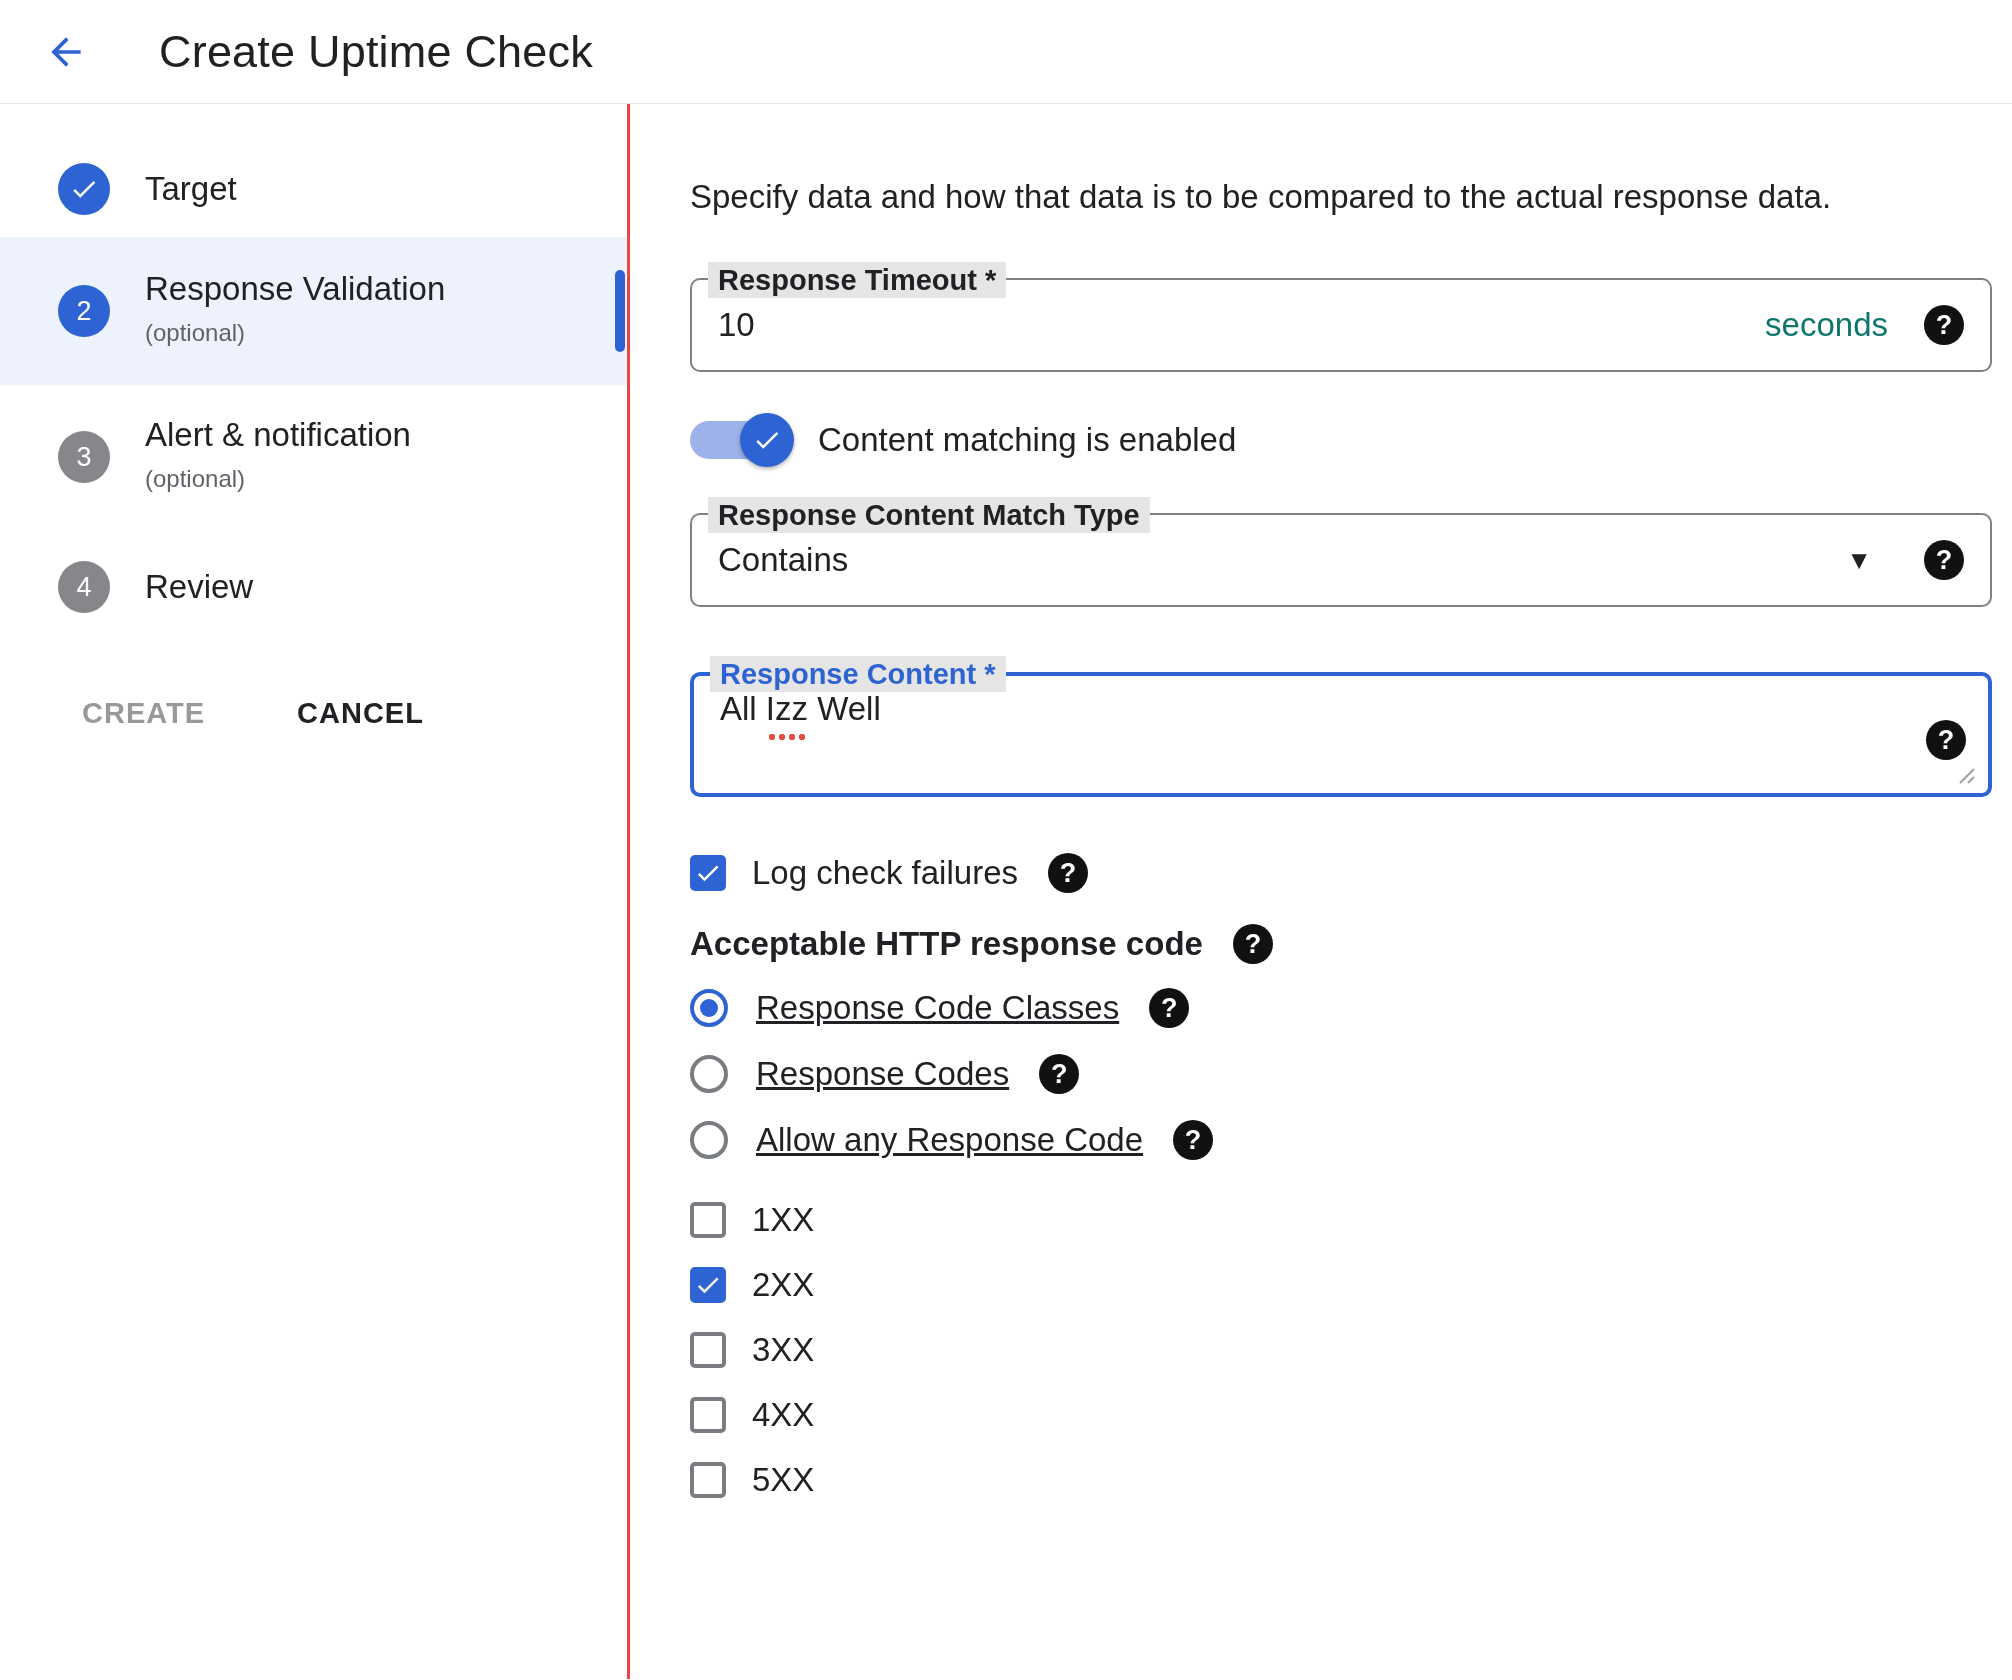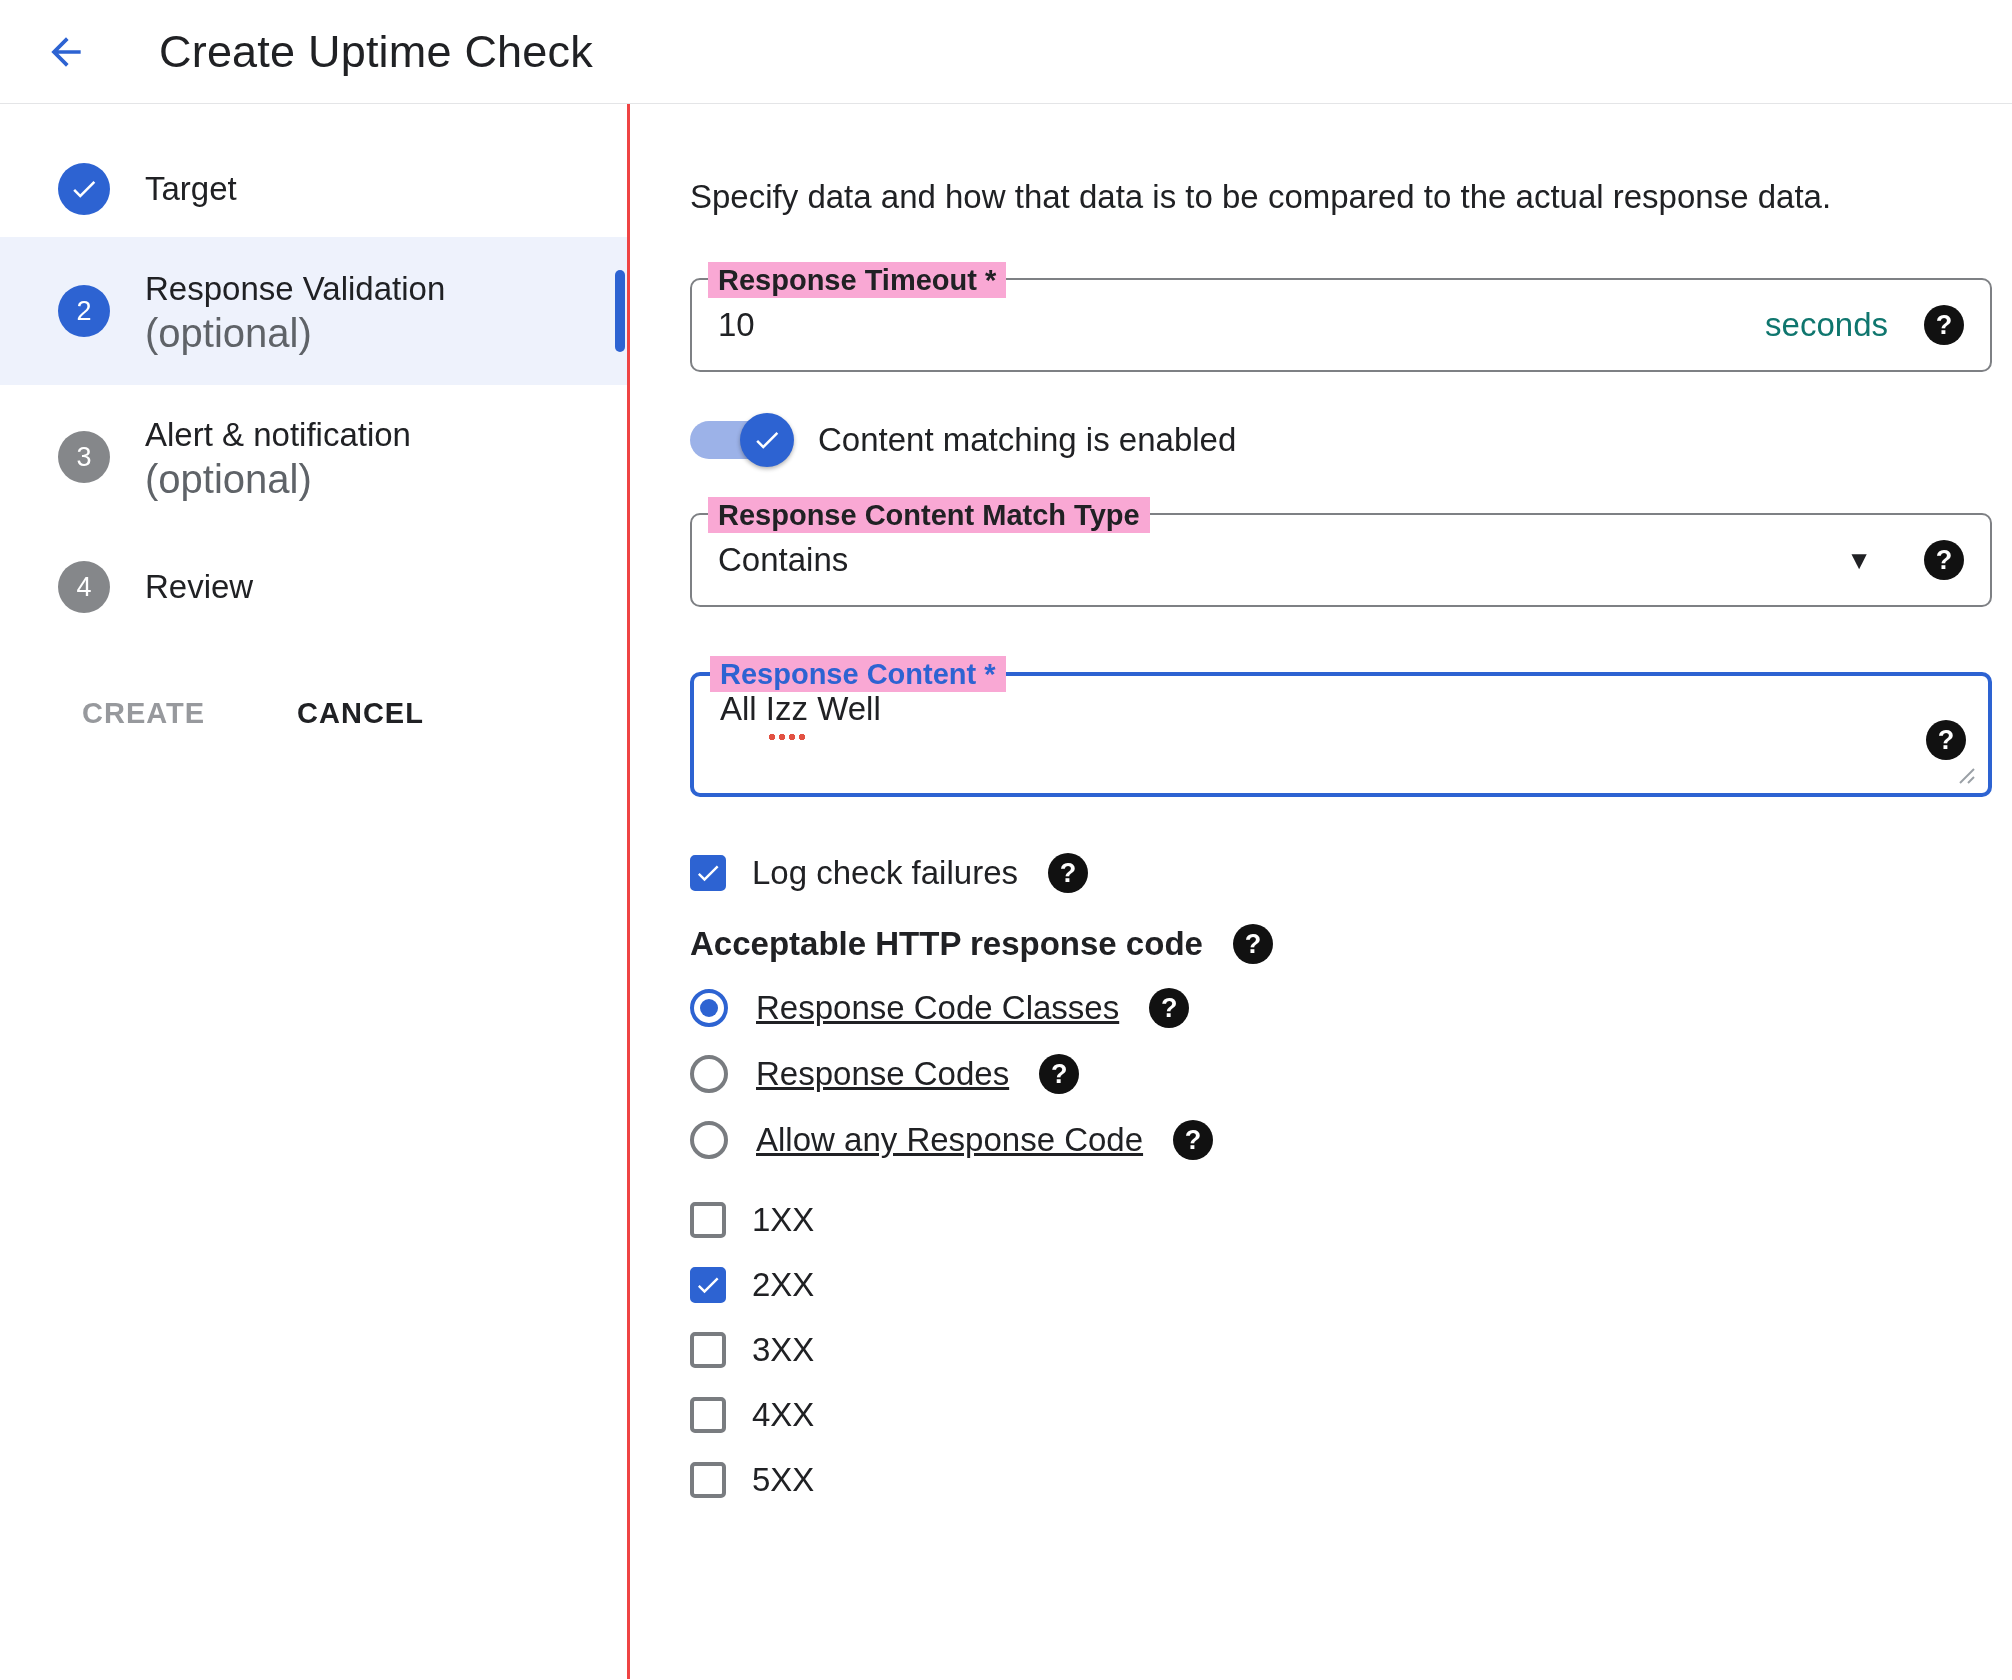--- a/index.html
+++ b/index.html
@@ -18,39 +18,39 @@
   .main { flex:1; padding:0 20px 0 60px; }
 
   
   .step { display:flex; align-items:center; padding-left:58px; cursor:pointer; }
   .step-circle { width:52px; height:52px; border-radius:50%; flex-shrink:0; margin-right:35px;
     display:flex; align-items:center; justify-content:center; color:#fff; font-size:27px; font-weight:400; }
   .step-circle.blue { background:#2d63d2; }
   .step-circle.gray { background:#85878a; }
   .step-circle svg { width:30px; height:30px; fill:#fff; }
   .step-label { font-size:33px; line-height:44px; color:#202124; }
-  .step-sub { font-size:40px; line-height:44px; color:#5f6368; }
+  .step-sub { font-size:24px; line-height:44px; color:#5f6368; }
 
   .step-target { height:52px; }
   .step-active { margin-top:22px; padding-top:30px; padding-bottom:30px; background:#eef2fc; position:relative; }
   .active-bar { position:absolute; right:2px; top:50%; transform:translateY(-50%); width:10px; height:82px; border-radius:6px; background:#2d63d2; }
   .step-alert { margin-top:28px; }
   .step-review { margin-top:60px; height:52px; }
 
   .side-buttons { margin-top:84px; padding-left:82px; display:flex; align-items:center; }
   .btn-text { border:none; background:transparent; font-family:inherit; font-size:29px; font-weight:700; letter-spacing:1px; cursor:pointer; }
   .btn-create { color:#97999d; }
   .btn-cancel { color:#202124; margin-left:92px; }
 
   
   .description { padding-top:70px; font-size:33px; line-height:46px; color:#202124; }
 
   .field { position:relative; border:2px solid #7e8084; border-radius:10px; height:94px;
     display:flex; align-items:center; padding:0 26px; background:#fff; }
-  .field-label { position:absolute; top:-18px; left:16px; background:#f9a8d4; padding:0 10px;
+  .field-label { position:absolute; top:-18px; left:16px; background:#e5e5e5; padding:0 10px;
     font-size:29px; font-weight:700; color:#202124; line-height:36px; }
   .field-value { font-size:33px; color:#202124; }
   .field-suffix { font-size:33px; color:#0f766e; margin-left:auto; margin-right:36px; }
   .help-icon { width:40px; height:40px; border-radius:50%; background:#111; color:#fff;
     display:inline-flex; align-items:center; justify-content:center;
     font-size:27px; font-weight:700; flex-shrink:0; cursor:pointer; }
   .field-timeout { margin-top:58px; }
 
   .toggle-row { margin-top:41px; height:54px; display:flex; align-items:center; }
   .toggle { position:relative; width:96px; height:38px; margin-right:32px; cursor:pointer; flex-shrink:0; }

